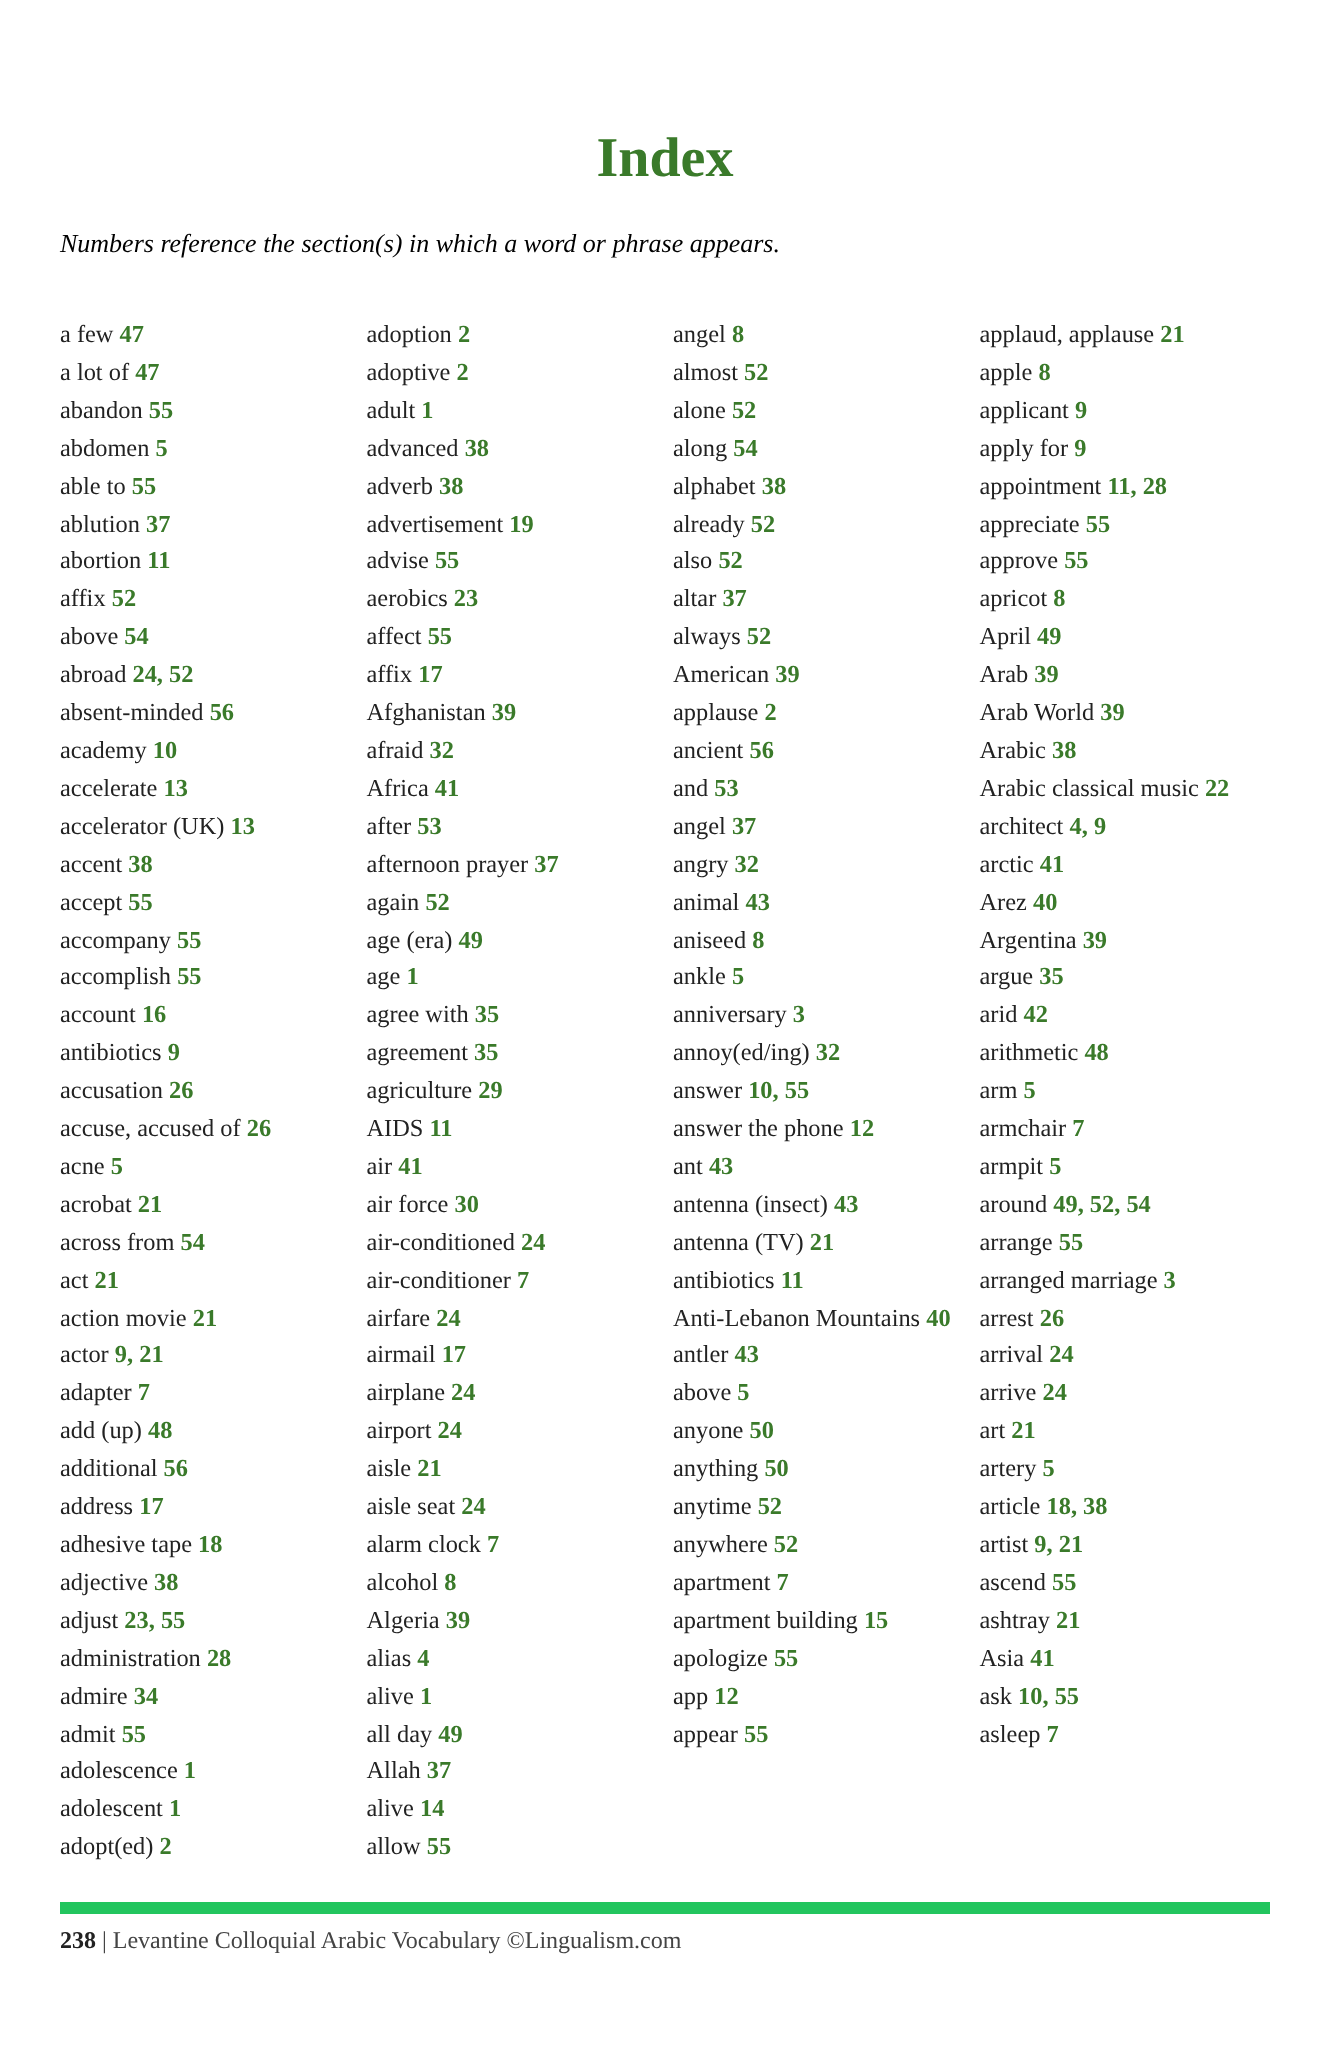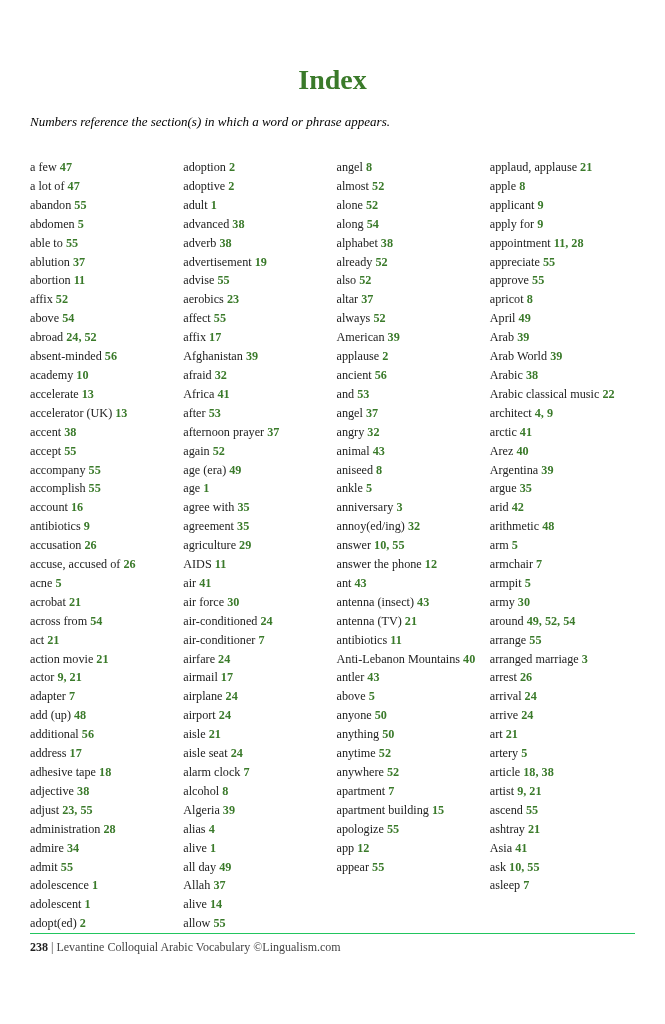--- a/index.html
+++ b/index.html
@@ -39,21 +39,22 @@
       flex-direction: column;
     }
     .entry {
       color: #222;
     }
     .entry .num {
       color: #3a7a2a;
       font-weight: bold;
     }
     .footer {
-      border-top: 1px solid #22c55e;
+      border-top: 6px solid #22c55e;
+      margin-top: 18px;
       padding-top: 6px;
       font-size: 12px;
       color: #444;
       text-align: left;
     }
     .footer .page-num {
       font-weight: bold;
       color: #222;
     }
   </style>
@@ -207,21 +208,20 @@
       <div class="entry"><span>architect</span><span class="num"> 4, 9</span></div>
       <div class="entry"><span>arctic</span><span class="num"> 41</span></div>
       <div class="entry"><span>Arez</span><span class="num"> 40</span></div>
       <div class="entry"><span>Argentina</span><span class="num"> 39</span></div>
       <div class="entry"><span>argue</span><span class="num"> 35</span></div>
       <div class="entry"><span>arid</span><span class="num"> 42</span></div>
       <div class="entry"><span>arithmetic</span><span class="num"> 48</span></div>
       <div class="entry"><span>arm</span><span class="num"> 5</span></div>
       <div class="entry"><span>armchair</span><span class="num"> 7</span></div>
       <div class="entry"><span>armpit</span><span class="num"> 5</span></div>
-      <div class="entry"><span>army</span><span class="num"> 30</span></div>
       <div class="entry"><span>around</span><span class="num"> 49, 52, 54</span></div>
       <div class="entry"><span>arrange</span><span class="num"> 55</span></div>
       <div class="entry"><span>arranged marriage</span><span class="num"> 3</span></div>
       <div class="entry"><span>arrest</span><span class="num"> 26</span></div>
       <div class="entry"><span>arrival</span><span class="num"> 24</span></div>
       <div class="entry"><span>arrive</span><span class="num"> 24</span></div>
       <div class="entry"><span>art</span><span class="num"> 21</span></div>
       <div class="entry"><span>artery</span><span class="num"> 5</span></div>
       <div class="entry"><span>article</span><span class="num"> 18, 38</span></div>
       <div class="entry"><span>artist</span><span class="num"> 9, 21</span></div>

